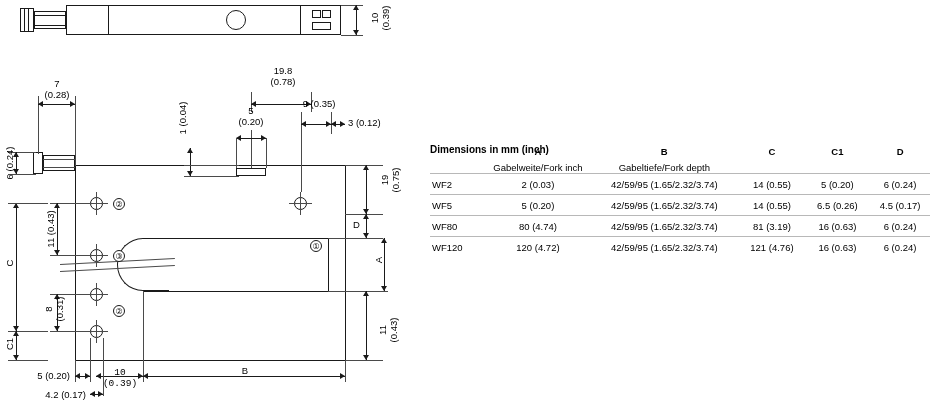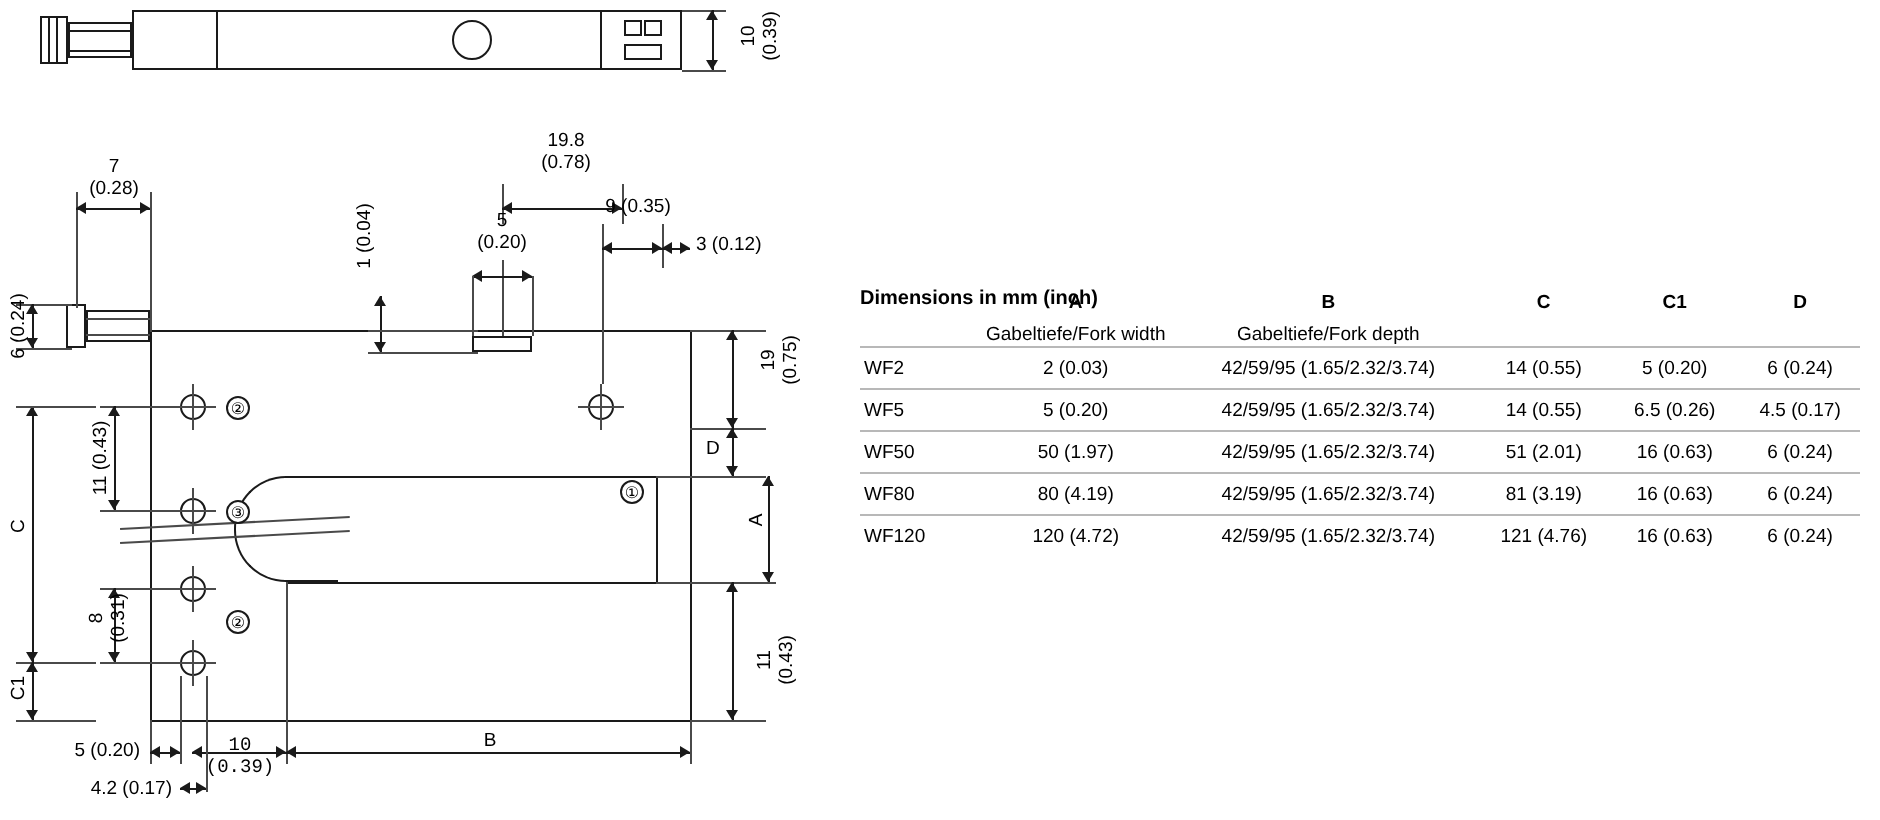--- a/index.html
+++ b/index.html
@@ -266,21 +266,21 @@
         <tr>
           <th class="rowlabh" style="width:58px;"></th>
           <th style="width:105px;">A</th>
           <th style="width:155px;">B</th>
           <th style="width:68px;">C</th>
           <th style="width:68px;">C1</th>
           <th style="width:62px;">D</th>
         </tr>
         <tr class="sub">
           <th class="rowlabh"></th>
-          <th>Gabeltiefe/Fork width</th>
+          <th>Gabelweite/Fork inch</th>
           <th>Gabeltiefe/Fork depth</th>
           <th></th>
           <th></th>
           <th></th>
         </tr>
       </thead>
       <tbody id="tbody">
           <tr>
             <td class="rowlab">WF2</td>
             <td>2 (0.03)</td>
@@ -291,30 +291,22 @@
           </tr>
           <tr>
             <td class="rowlab">WF5</td>
             <td>5 (0.20)</td>
             <td>42/59/95 (1.65/2.32/3.74)</td>
             <td>14 (0.55)</td>
             <td>6.5 (0.26)</td>
             <td>4.5 (0.17)</td>
           </tr>
           <tr>
-            <td class="rowlab">WF50</td>
-            <td>50 (1.97)</td>
-            <td>42/59/95 (1.65/2.32/3.74)</td>
-            <td>51 (2.01)</td>
-            <td>16 (0.63)</td>
-            <td>6 (0.24)</td>
-          </tr>
-          <tr>
             <td class="rowlab">WF80</td>
-            <td>80 (4.19)</td>
+            <td>80 (4.74)</td>
             <td>42/59/95 (1.65/2.32/3.74)</td>
             <td>81 (3.19)</td>
             <td>16 (0.63)</td>
             <td>6 (0.24)</td>
           </tr>
           <tr>
             <td class="rowlab">WF120</td>
             <td>120 (4.72)</td>
             <td>42/59/95 (1.65/2.32/3.74)</td>
             <td>121 (4.76)</td>

